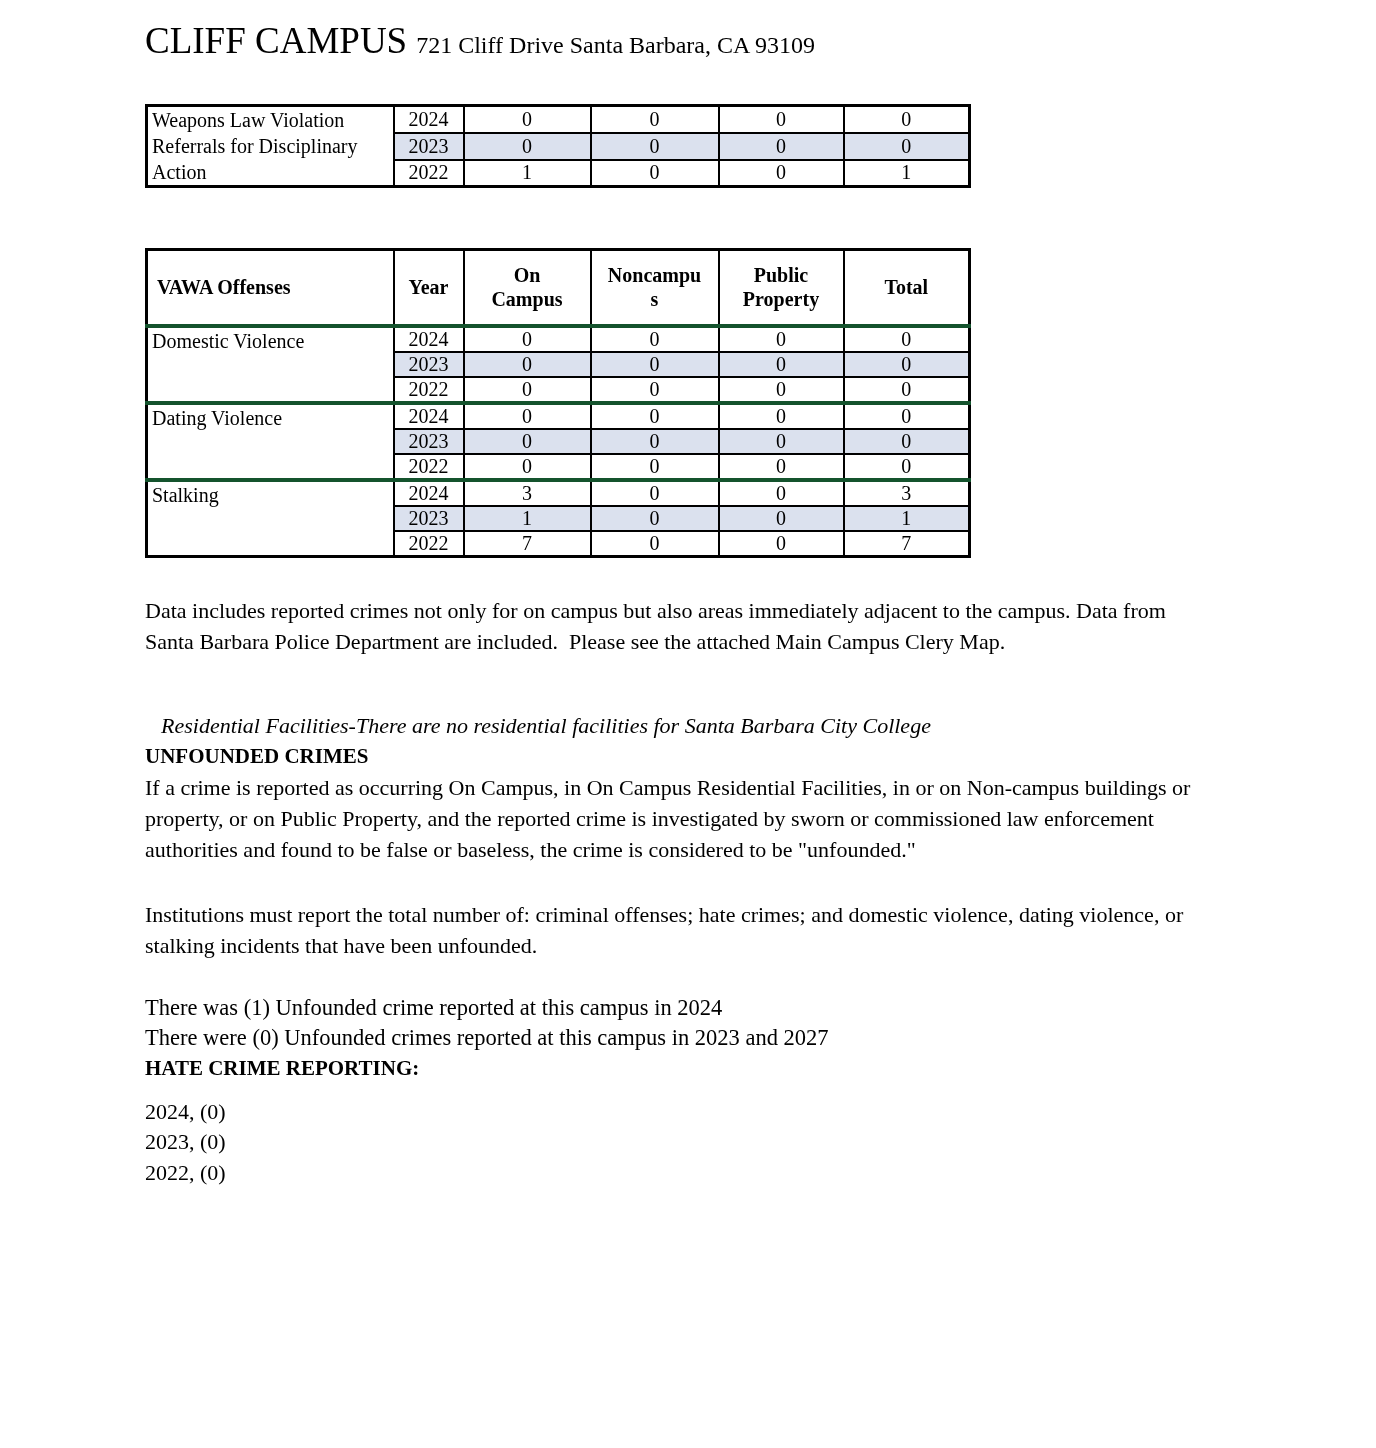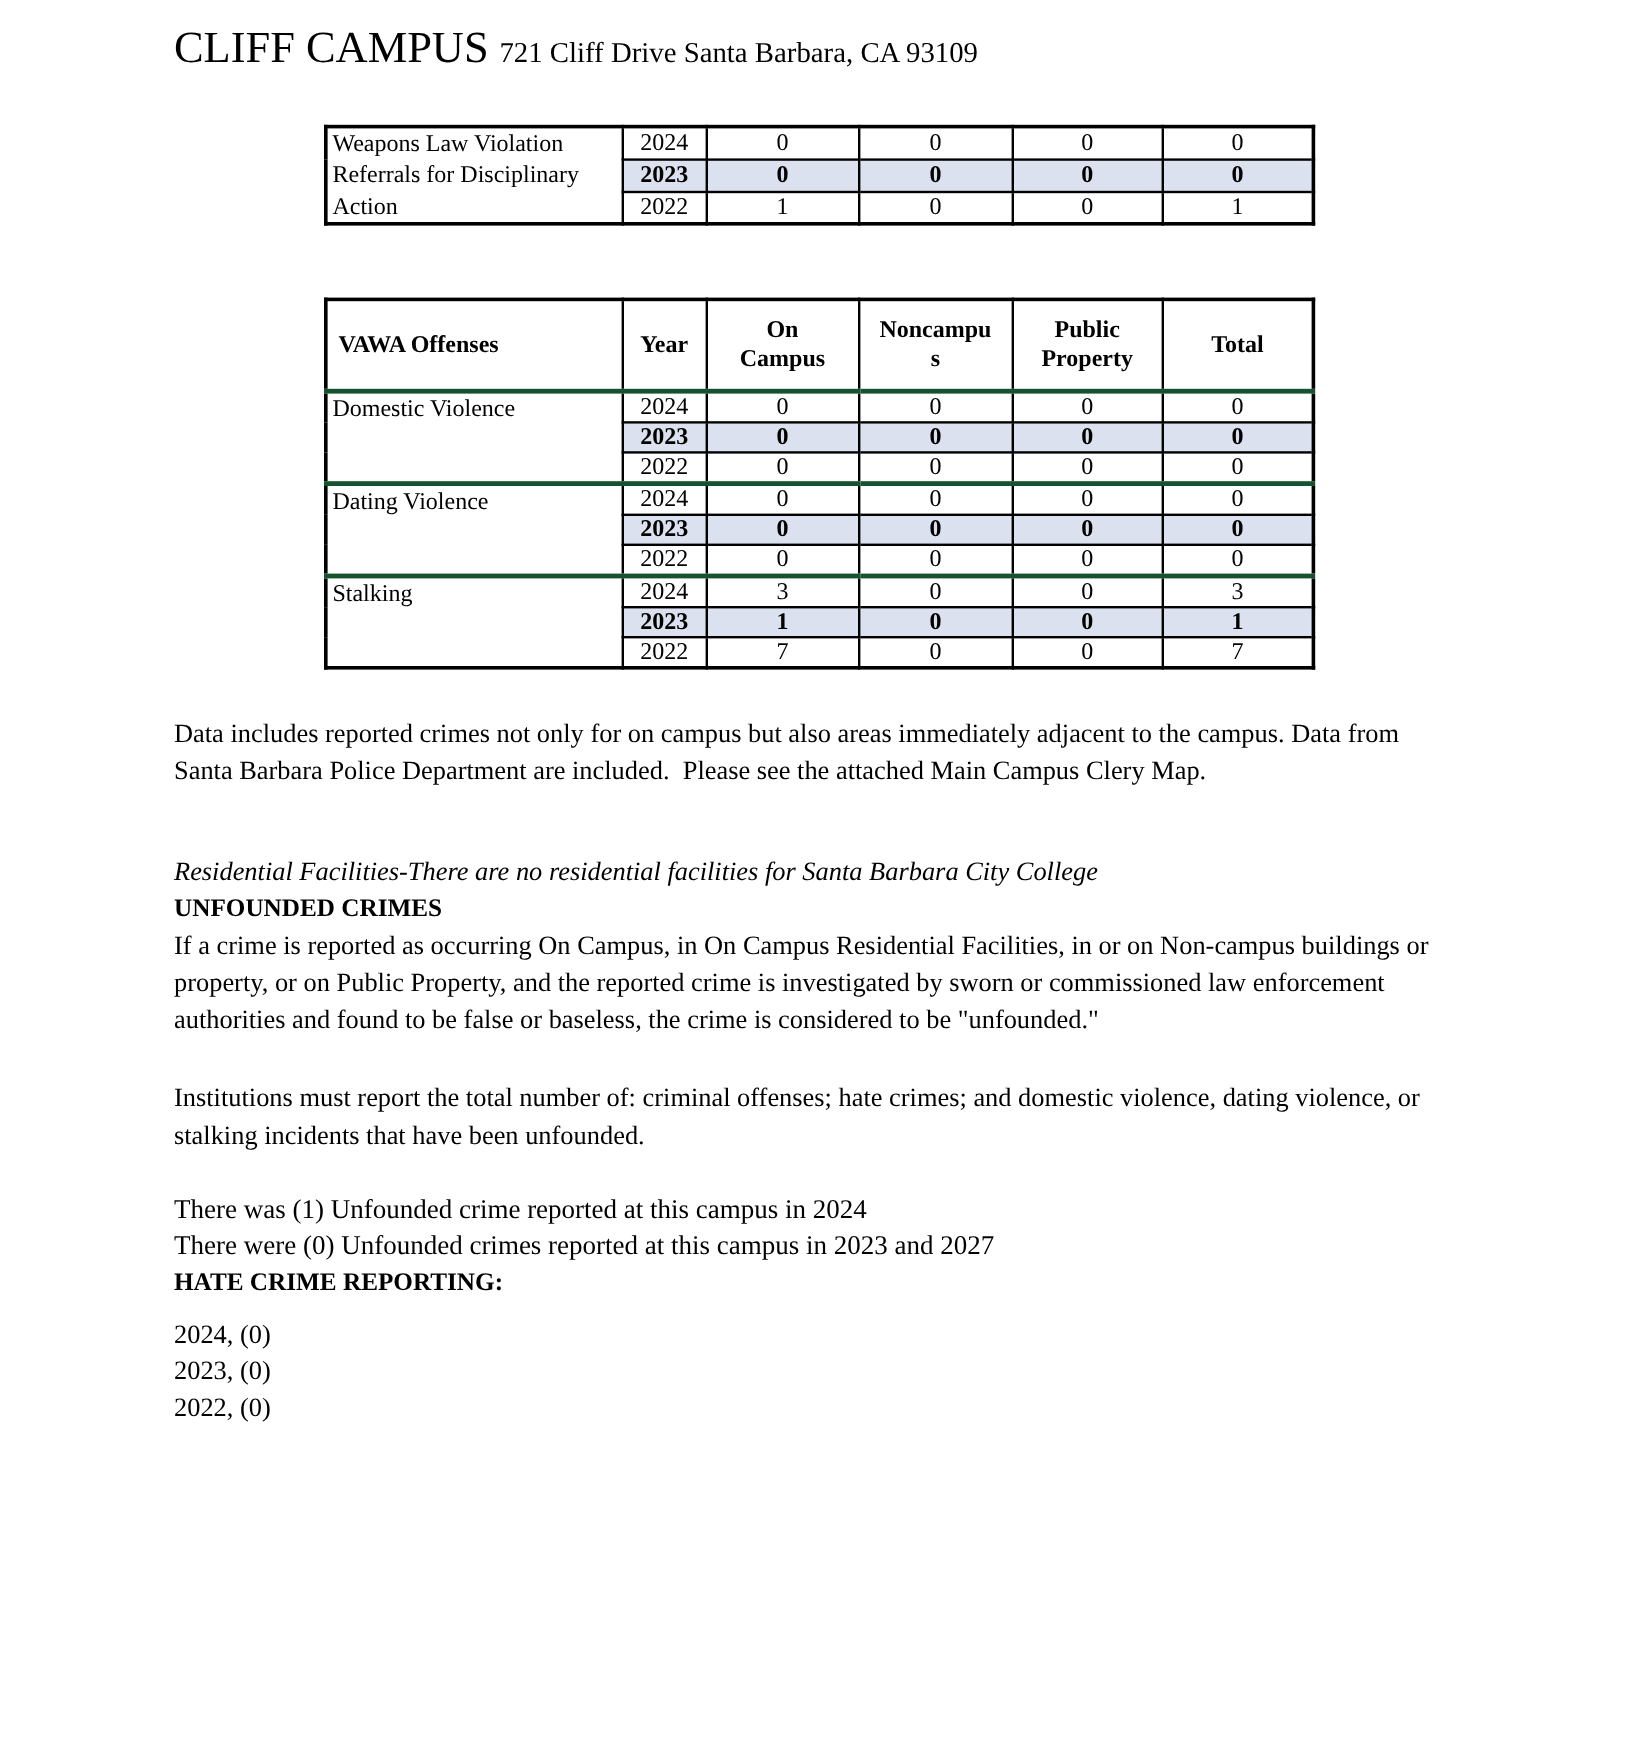--- a/index.html
+++ b/index.html
@@ -10,21 +10,21 @@
     font-family: "Liberation Serif", serif;
   }
   body { width: 1376px; height: 1448px; overflow: hidden; }
   .page { padding: 20px 0 0 145px; width: 1223px; }
 
   
   h1.doc-title { margin: 0; font-weight: normal; font-size: 37px; line-height: 42px; white-space: nowrap; }
   h1.doc-title .address { font-size: 24px; margin-left: 9px; font-weight: normal; }
 
   
-  .tables-wrap { margin-left: 125px; }
+  .tables-wrap { }
   table.crime-table {
     border-collapse: collapse;
     table-layout: fixed;
     width: 823px;
     border: 3px solid #000;
   }
   .crime-table td, .crime-table th {
     border: 2px solid #000;
     font-size: 20px;
     padding: 0 4px;
@@ -45,33 +45,33 @@
   }
   .crime-table th.label-col { text-align: left; padding-left: 9px; }
 
   .label-cell {
     text-align: left;
     vertical-align: top;
     padding: 1px 8px 0 9px;
     line-height: 26px;
   }
   .year-cell, .value-cell { text-align: center; }
-  tr.shaded td { background: var(--shaded, #dbe1ee); font-weight: bold; }
+  tr.shaded td { background: var(--shaded, #dbe1ee); }
   tr.group-first td { border-top: 4px solid #14532d; }
 
   
   .para {
     font-size: 22px;
     line-height: 31px;
     margin: 0;
     white-space: pre-wrap;
     width: 1072px;
   }
   .para-data-note { margin-top: 37px; }
-  .para-italic { margin-top: 53px; font-style: italic; }
+  .para-italic { margin-top: 53px; font-style: italic; margin-left: 16px; }
   h2.section-heading {
     font-size: 21px;
     line-height: 30px;
     margin: 0;
     font-weight: bold;
   }
   .heading-unfounded { margin-top: 33px; }
   .para-definition { margin-top: 1px; }
   .para-institutions { margin-top: 34px; }
   .unfounded-lines { margin-top: 32px; font-size: 22.5px; line-height: 30px; }

